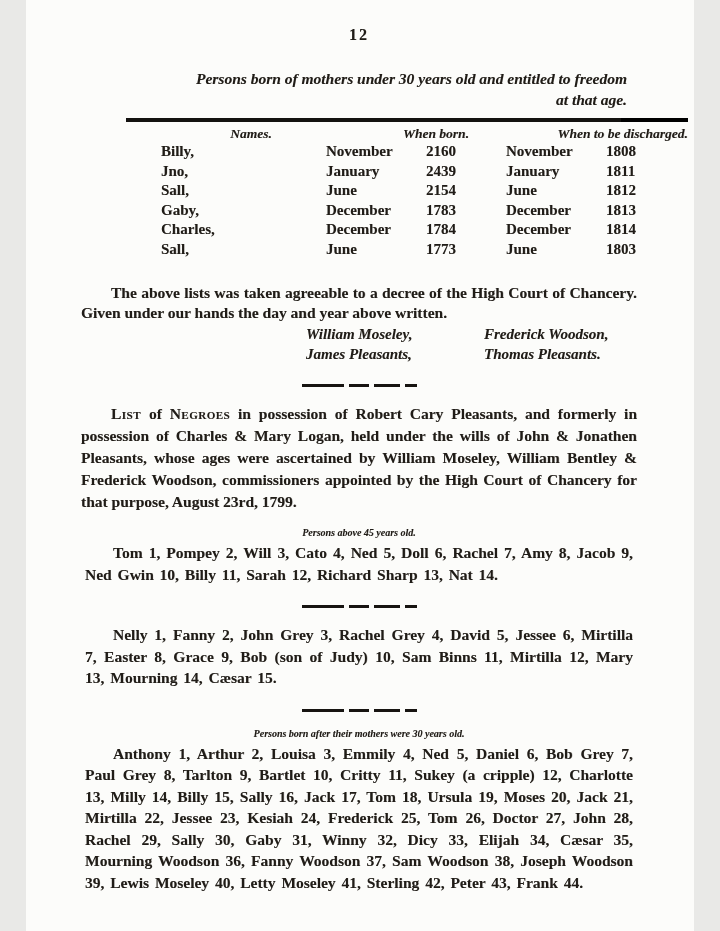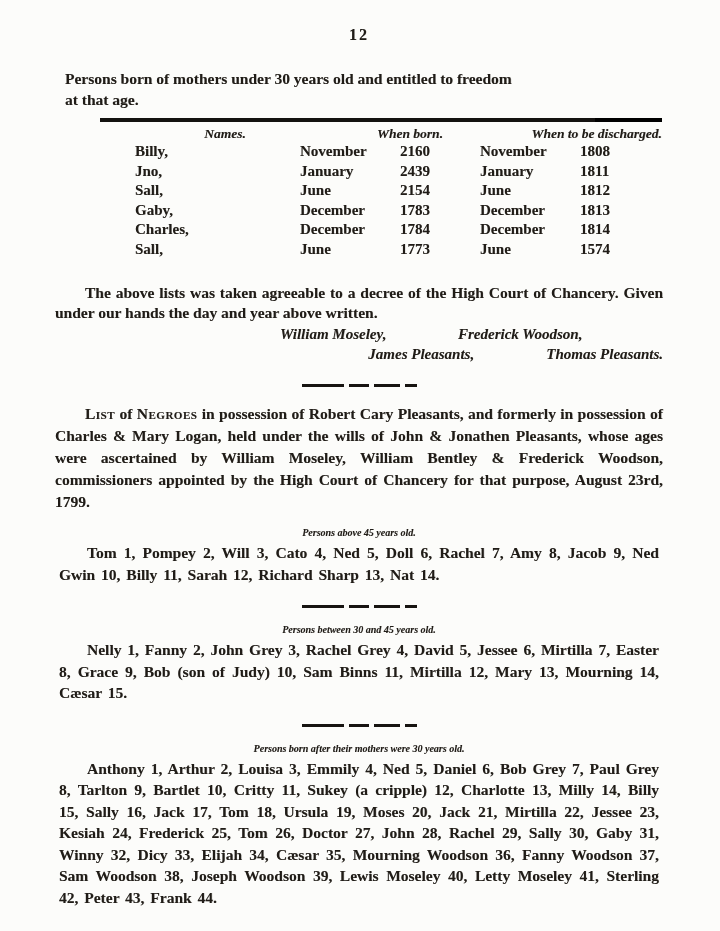--- a/index.html
+++ b/index.html
@@ -1,36 +1,37 @@
 <!DOCTYPE html>
 <html><head>
 <meta charset="utf-8">
 <style>
   html,body{margin:0;padding:0;background:#e9e9e7;}
   .page{
     position:relative;
-    width:720px;height:931px;
+    width:668px;height:931px;
     margin:0 auto;
     background:#fcfcfa;
     color:#201c17;
     font-family:"Liberation Serif","DejaVu Serif",serif;
     font-weight:700;
     overflow:hidden;
     box-sizing:border-box;
     padding:26px 57px 0 55px;
     text-shadow:0.3px 0.3px 0 rgba(32,28,23,0.35);
   }
   .pageno{
     text-align:center;
     font-size:16px;
     letter-spacing:2px;
     margin-bottom:24px;
   }
   .main-heading{
-    text-align:left;
+    text-align:right;
+    font-style:italic;
     font-size:15.5px;
     line-height:21px;
     margin:0 10px;
   }
   
   .freedom-table{ margin:8px 0 0 45px; width:562px; }
   .table-toprule{
     height:4px;
     background:linear-gradient(to right,#141210 0 88%,#000 88% 100%);
     margin-bottom:3px;
@@ -62,21 +63,21 @@
     text-indent:30px;
   }
   .signatures{
     margin:1px 0 0 225px;
     font-style:italic;
     font-size:15px;
     line-height:20px;
   }
   .sig-row{display:flex;}
   .sig-row .sig-left{width:178px;}
-  .sig-row.second{justify-content:flex-end;}
+  .sig-row.second{}
   
   .divider{
     display:flex;
     justify-content:center;
     align-items:center;
     gap:5px;
     margin:20px 0 16px 0;
   }
   .divider .seg{height:3px;background:#171411;}
   .divider .s1{width:42px;}
@@ -162,21 +163,21 @@
       <span>December</span>
       <span>1784</span>
       <span>December</span>
       <span>1814</span>
     </div>
     <div class="trow">
       <span class="c-name">Sall,</span>
       <span>June</span>
       <span>1773</span>
       <span>June</span>
-      <span>1574</span>
+      <span>1803</span>
     </div>
   </div>
 
   <p class="decree-par">The above lists was taken agreeable to a decree of the High Court of Chancery. Given under our hands the day and year above written.</p>
 
   <div class="signatures">
     <div class="sig-row">
       <span class="sig-left">William Moseley,</span>
       <span>Frederick Woodson,</span>
     </div>
@@ -198,21 +199,20 @@
   <div class="section-heading">Persons above 45 years old.</div>
   <p class="section-body">Tom 1, Pompey 2, Will 3, Cato 4, Ned 5, Doll 6, Rachel 7, Amy 8, Jacob 9, Ned Gwin 10, Billy 11, Sarah 12, Richard Sharp 13, Nat 14.</p>
 
   <div class="divider">
     <div class="seg s1"></div>
     <div class="seg s2"></div>
     <div class="seg s3"></div>
     <div class="seg s4"></div>
   </div>
 
-  <div class="section-heading">Persons between 30 and 45 years old.</div>
   <p class="section-body">Nelly 1, Fanny 2, John Grey 3, Rachel Grey 4, David 5, Jessee 6, Mirtilla 7, Easter 8, Grace 9, Bob (son of Judy) 10, Sam Binns 11, Mirtilla 12, Mary 13, Mourning 14, Cæsar 15.</p>
 
   <div class="divider">
     <div class="seg s1"></div>
     <div class="seg s2"></div>
     <div class="seg s3"></div>
     <div class="seg s4"></div>
   </div>
 
   <div class="section-heading">Persons born after their mothers were 30 years old.</div>

